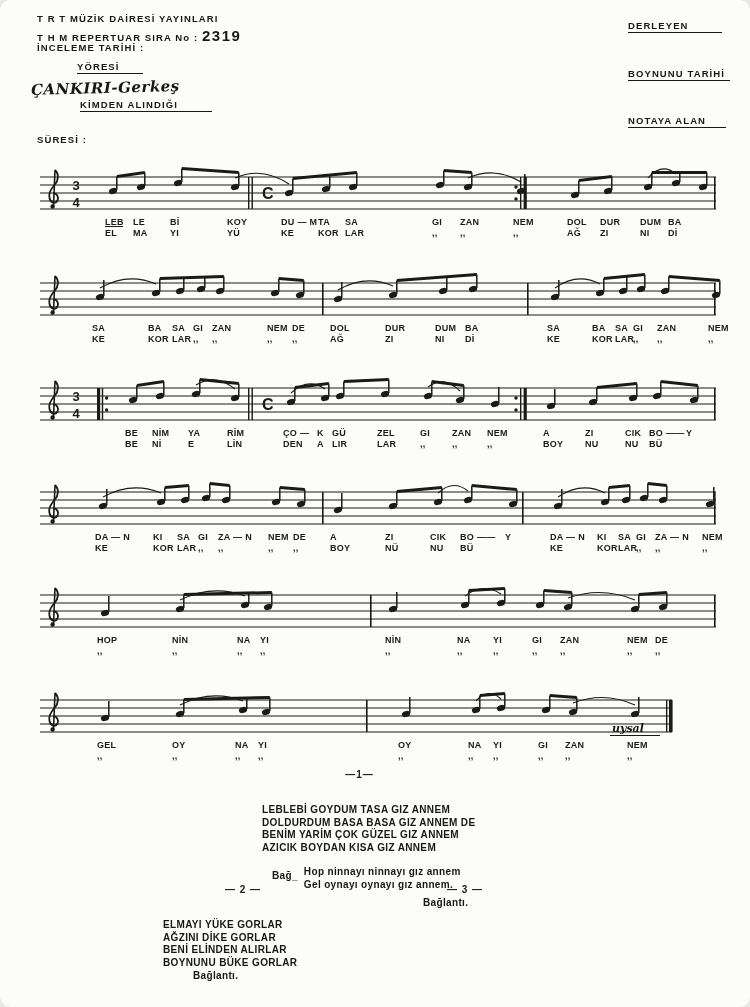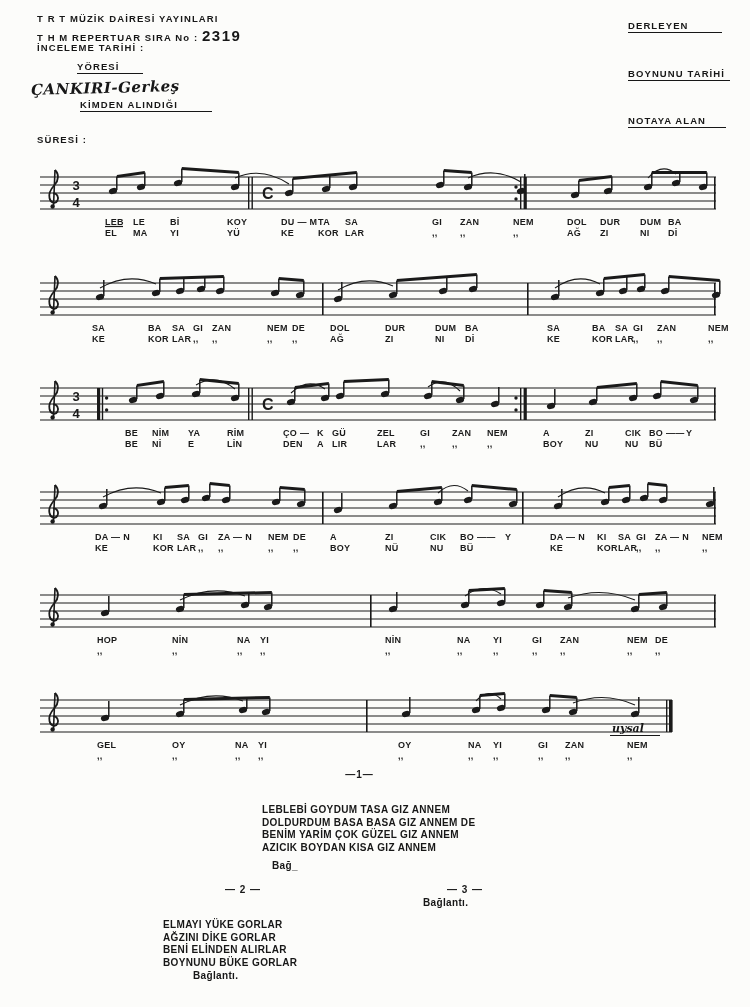--- a/index.html
+++ b/index.html
@@ -1,27 +1,27 @@
 <!DOCTYPE html>
 <html><head>
 <meta charset="utf-8">
 <style>
   html,body{margin:0;padding:0;background:#e8e8e4;}
   .page{position:relative;width:750px;height:1007px;background:#fcfcfa;color:#171717;
-        font-family:"Liberation Sans",sans-serif;overflow:hidden;}
+        font-family:"Liberation Sans",sans-serif;overflow:hidden;border-radius:11px;}
   .abs{position:absolute;white-space:nowrap;}
   .hdr{font-size:9.5px;font-weight:700;letter-spacing:1.1px;}
   .hdr-big{font-size:15px;font-weight:700;letter-spacing:1.5px;}
   .u{border-bottom:1.6px solid #171717;padding-bottom:1px;display:inline-block;margin-left:40px;}
   .title{font-size:17px;font-weight:700;letter-spacing:2.6px;}
   .hand{font-family:"DejaVu Serif",serif;font-style:italic;font-weight:700;
         font-size:15px;letter-spacing:0.5px;transform:rotate(-1.5deg);}
   .verse{font-size:10px;font-weight:700;letter-spacing:0.35px;line-height:12.6px;margin-top:24px;}
   .vnum{text-align:center;font-size:10px;font-weight:700;letter-spacing:1px;margin-bottom:2px;}
-  .refrain-row{display:flex;margin-top:2px;}
+  .refrain-row{display:flex;margin-top:12px;}
   .refrain-label{padding-left:20px;padding-top:4px;}
   .refrain-lines{padding-left:6px;}
   .vfooter{margin-top:1px;}
   .sig{font-family:"DejaVu Serif",serif;font-style:italic;font-weight:700;font-size:11px;
        border-bottom:1.6px solid #171717;padding:0 16px 0 2px;}
   svg text{font-family:"Liberation Sans",sans-serif;}
 </style>
 </head>
 <body>
 
@@ -571,20 +571,24 @@
   <div class="abs" style="left:252px;top:769px;width:245px">
     <div class="vnum" style="width:215px">—1—</div>
     <div class="verse" id="v1lines" style="padding-left:10px">
         <div>LEBLEBİ GOYDUM TASA GIZ ANNEM</div>
         <div>DOLDURDUM BASA BASA GIZ ANNEM DE</div>
         <div>BENİM YARİM ÇOK GÜZEL GIZ ANNEM</div>
         <div>AZICIK BOYDAN KISA GIZ ANNEM</div>
       </div>
     <div class="refrain-row verse">
       <span class="refrain-label">Bağ_</span>
+      <div class="refrain-lines" id="v1refrain">
+          <div>Hop ninnayı ninnayı  gız annem</div>
+          <div>Gel oynayı  oynayı  gız annem.</div>
+        </div>
     </div>
   </div>
 
   <div class="abs" style="left:163px;top:884px;width:170px">
     <div class="vnum" style="width:160px">— 2 —</div>
     <div class="verse" id="v2lines">
         <div>ELMAYI  YÜKE  GORLAR</div>
         <div>AĞZINI DİKE  GORLAR</div>
         <div>BENİ  ELİNDEN  ALIRLAR</div>
         <div>BOYNUNU  BÜKE  GORLAR</div>

